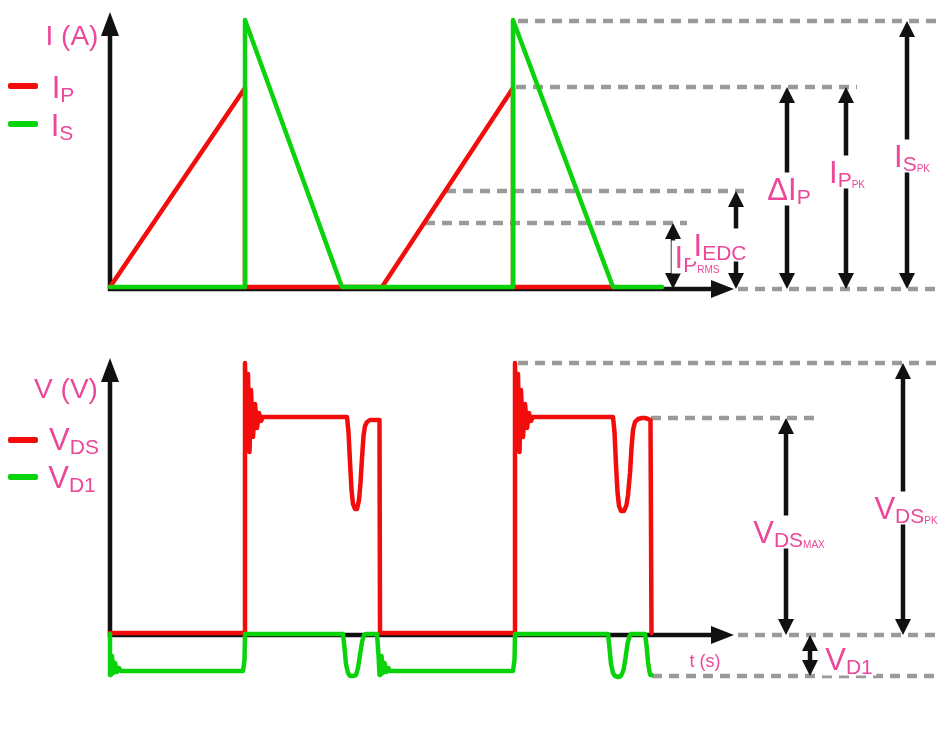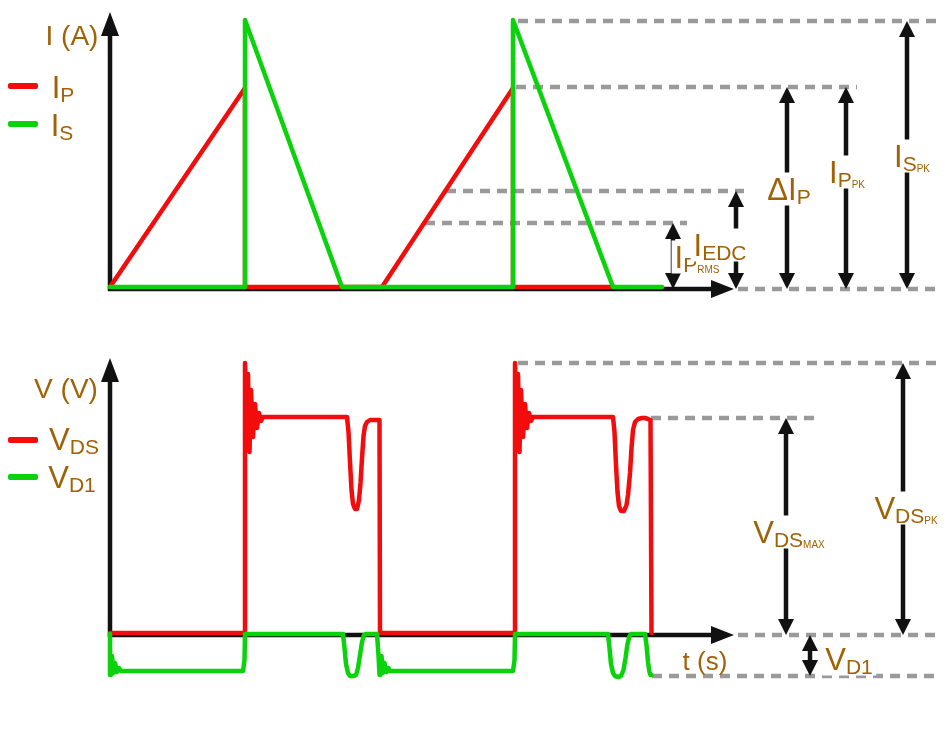--- a/index.html
+++ b/index.html
@@ -1,25 +1,25 @@
 <!DOCTYPE html>
 <html><head>
 <meta charset="utf-8">
 <style>
   html,body{margin:0;padding:0;background:#ffffff;}
   .stage{position:relative;width:950px;height:704px;background:#ffffff;overflow:hidden;
-         font-family:"Liberation Sans", sans-serif;color:#a16207;}
+         font-family:"Liberation Sans", sans-serif;color:#ec4899;}
   #wave-svg{position:absolute;left:0;top:0;z-index:1;}
   .lbl{position:absolute;transform:translate(-50%,-50%);white-space:nowrap;z-index:3;line-height:1;}
   .lbl .main{font-size:31px;}
   .lbl .sub{font-size:21px;position:relative;top:0.2em;}
   .lbl .subsub{font-size:10px;position:relative;top:0.45em;}
   .axis-title .main{font-size:28px;}
   .ann{background:#ffffff;padding:1px 3px;}
-  .t-label .main{font-size:26px;}
+  .t-label .main{font-size:18px;}
   .swatch{position:absolute;width:30px;height:6px;border-radius:2px;z-index:3;}
   .title{position:absolute;transform:translate(-50%,-50%);font-size:33px;white-space:nowrap;z-index:3;}
 </style>
 </head>
 <body>
 
 <div class="stage">
 
   <svg id="wave-svg" width="950" height="750" viewBox="0 0 950 750">
       <line x1="518" y1="21" x2="937" y2="21" stroke="#9a9a9a" stroke-width="4.5" stroke-dasharray="10 7"></line>

